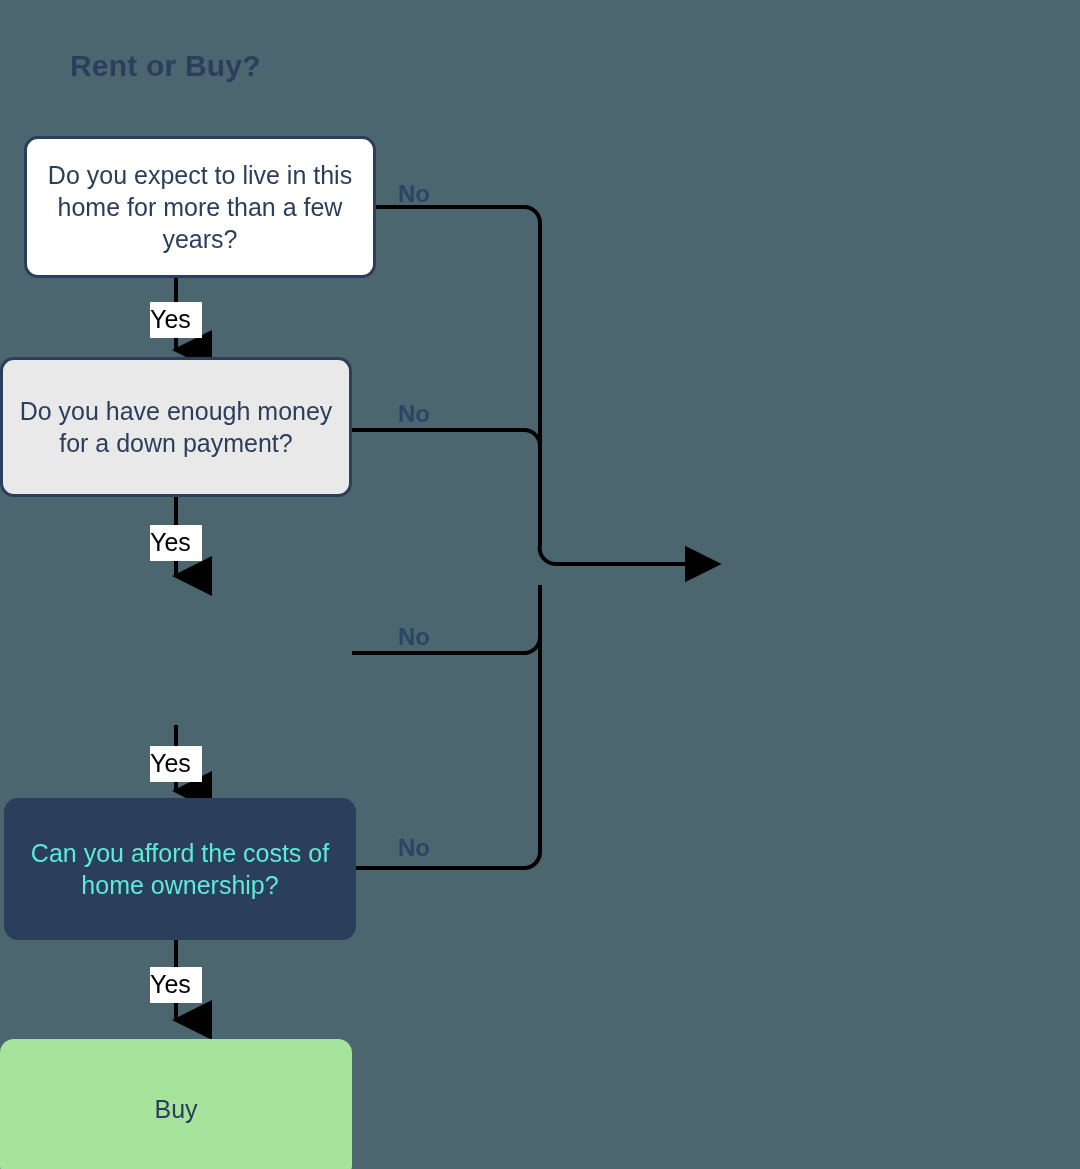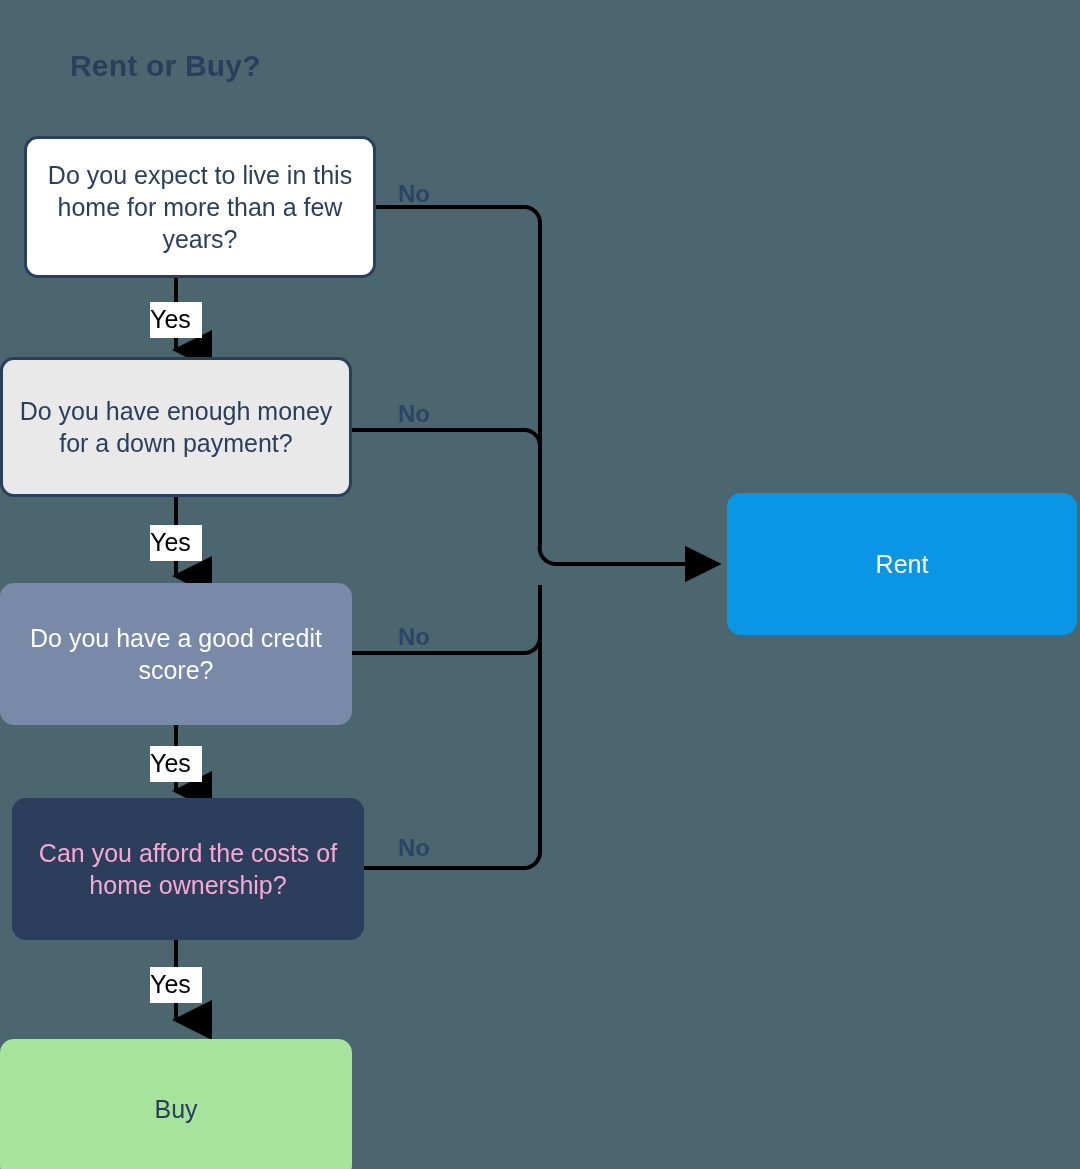--- a/index.html
+++ b/index.html
@@ -64,24 +64,24 @@
     border: 3px solid #2b3e5c;
     color: #2b3e5c;
   }
   .node-q3 {
     left: 0px; top: 583px; width: 352px; height: 142px;
     background: #7989a8;
     border: none;
     color: #ffffff;
   }
   .node-q4 {
-    left: 12px; top: 798px; width: 352px; height: 142px;
+    left: 4px; top: 798px; width: 352px; height: 142px;
     background: #2b3e5c;
     border: none;
-    color: #f9a8d4;
+    color: #5eead4;
   }
   .node-buy {
     left: 0px; top: 1027px; width: 352px; height: 140px;
     background: #a6e39b;
     border: none;
     color: #2b3e5c;
     margin-top: 12px;
   }
   .node-rent {
     left: 727px; top: 493px; width: 350px; height: 142px;
@@ -151,24 +151,22 @@
       <path d="M 352 430 H 524 a 16 16 0 0 1 16 16 V 545"></path>
       <path d="M 352 653 H 524 a 16 16 0 0 0 16 -16 V 585"></path>
       <path d="M 352 868 H 524 a 16 16 0 0 0 16 -16 V 585"></path>
 
       <path d="M 540 545 a 16 16 0 0 0 16 19 H 718" marker-end="url(#arrow-right)"></path>
     </g>
   </svg>
 
   <div class="node node-q1">Do you expect to live in this home for more than a few years?</div>
   <div class="node node-q2">Do you have enough money for a down payment?</div>
-  <div class="node node-q3">Do you have a good credit score?</div>
   <div class="node node-q4">Can you afford the costs of home ownership?</div>
   <div class="node node-buy">Buy</div>
-  <div class="node node-rent">Rent</div>
 
   <div class="label-yes yes-1">Yes</div>
   <div class="label-yes yes-2">Yes</div>
   <div class="label-yes yes-3">Yes</div>
   <div class="label-yes yes-4">Yes</div>
 
   <div class="label-no no-1">No</div>
   <div class="label-no no-2">No</div>
   <div class="label-no no-3">No</div>
   <div class="label-no no-4">No</div>

